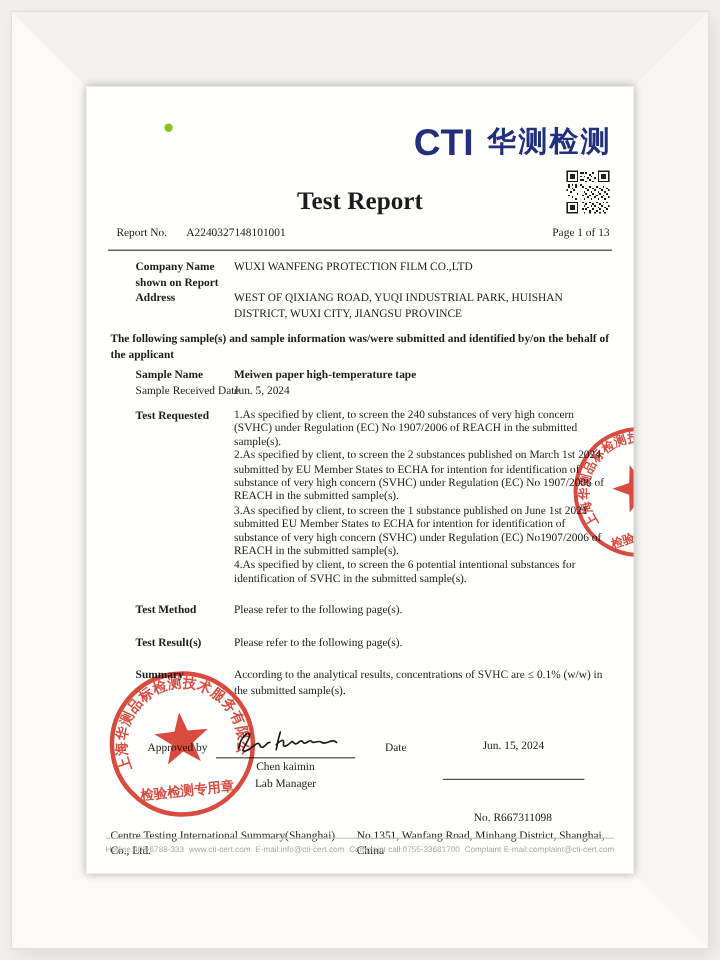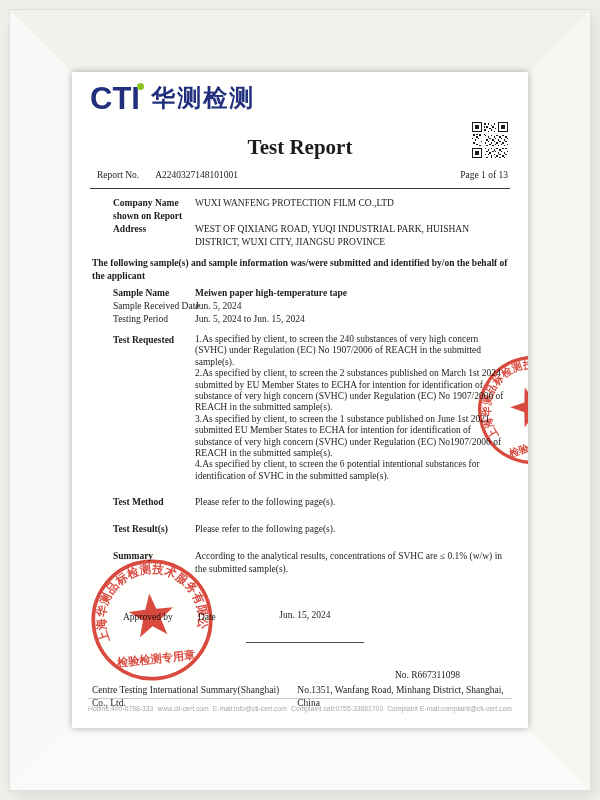--- a/index.html
+++ b/index.html
@@ -20,21 +20,21 @@
     box-shadow:0 0 0 1px #e2e0dc, 4px 6px 14px rgba(0,0,0,.08);
   }
   .page{
     position:relative;width:100%;height:100%;
     background:#fffffe;overflow:hidden;
     box-shadow:0 0 7px rgba(0,0,0,.30);
   }
   .doc{position:relative;padding:10px 18px 0 18px;font-size:9.5px;line-height:13px;}
 
   
-  .logo-row{position:relative;height:36px;margin-top:0;}
+  .logo-row{position:relative;height:36px;margin-top:20px;text-align:right;}
   .cti{font-family:"Liberation Sans",sans-serif;font-weight:700;font-size:31px;line-height:33px;color:#222f7c;display:inline-block;}
   .cti-dot{position:absolute;left:47px;top:1px;width:7px;height:7px;border-radius:50%;background:#8cc21e;}
   .cn{font-family:"Liberation Sans",sans-serif;font-weight:700;font-size:24px;color:#222f7c;margin-left:9px;vertical-align:3px;letter-spacing:2px;}
 
   .title-row{position:relative;margin-top:16px;height:28px;}
   .title-row h1{margin:0;text-align:center;font-size:21px;line-height:26px;font-weight:700;}
   .qr{position:absolute;right:2px;top:-12px;width:36px;height:36px;}
 
   .report-row{display:flex;justify-content:space-between;margin-top:7px;}
   .report-left{display:flex;margin-left:7px;}
@@ -123,24 +123,20 @@
       <div class="intro">The following sample(s) and sample information was/were submitted and identified by/on the behalf of the applicant</div>
 
       <div class="row mt4">
         <div class="lbl">Sample Name</div>
         <div class="val">Meiwen paper high-temperature tape</div>
       </div>
       <div class="row">
         <div class="lbl">Sample Received Date</div>
         <div class="val">Jun. 5, 2024</div>
       </div>
-      <div class="row">
-        <div class="lbl">Testing Period</div>
-        <div class="val">Jun. 5, 2024 to Jun. 15, 2024</div>
-      </div>
 
       <div class="row mt8">
         <div class="lbl b">Test Requested</div>
         <div class="val tr-items">
           <p>1.As specified by client, to screen the 240 substances of very high concern (SVHC) under Regulation (EC) No 1907/2006 of REACH in the submitted sample(s).</p>
           <p>2.As specified by client, to screen the 2 substances published on March 1st 2024 submitted by EU Member States to ECHA for intention for identification of substance of very high concern (SVHC) under Regulation (EC) No 1907/2006 of REACH in the submitted sample(s).</p>
           <p>3.As specified by client, to screen the 1 substance published on June 1st 2021 submitted EU Member States to ECHA for intention for identification of substance of very high concern (SVHC) under Regulation (EC) No1907/2006 of REACH in the submitted sample(s).</p>
           <p>4.As specified by client, to screen the 6 potential intentional substances for identification of SVHC in the submitted sample(s).</p>
         </div>
       </div>
@@ -153,20 +149,31 @@
         <div class="lbl b">Test Result(s)</div>
         <div class="val">Please refer to the following page(s).</div>
       </div>
       <div class="row mt14">
         <div class="lbl b">Summary</div>
         <div class="val">According to the analytical results, concentrations of SVHC are ≤ 0.1% (w/w) in the submitted sample(s).</div>
       </div>
 
       <div class="approval">
         <span class="appr-lbl">Approved by</span>
+        <div class="sig-block">
+          <svg viewBox="0 0 110 30">
+            <g fill="none" stroke="#1a1a1a" stroke-width="1.6" stroke-linecap="round">
+              <path d="M10,23 C12,9 23,4 20,12 C17,20 10,27 17,25 C23,23 26,17 29,18 C31,19 30,23 34,21 C37,19 38,16 40,17"></path>
+              <path d="M50,7 C48,13 47,19 46,24 M46,19 C50,15 54,13 53,18 C52,22 56,21 60,17 C63,14 62,20 66,18 C69,16 70,14 72,17 C74,20 78,13 80,16 C82,19 86,14 90,17 C94,20 100,12 104,17"></path>
+            </g>
+          </svg>
+          <div class="sig-line"></div>
+          <div class="sig-name">Chen kaimin</div>
+          <div class="sig-title">Lab Manager</div>
+        </div>
         <span class="date-lbl">Date</span>
         <div class="date-block">
           <div class="date-val">Jun. 15, 2024</div>
         </div>
       </div>
 
       <div class="issuer">
         <div class="reg-no">No. R667311098</div>
         <div class="issuer-row">
           <span class="ic">Centre Testing International Summary(Shanghai) Co., Ltd.</span>

